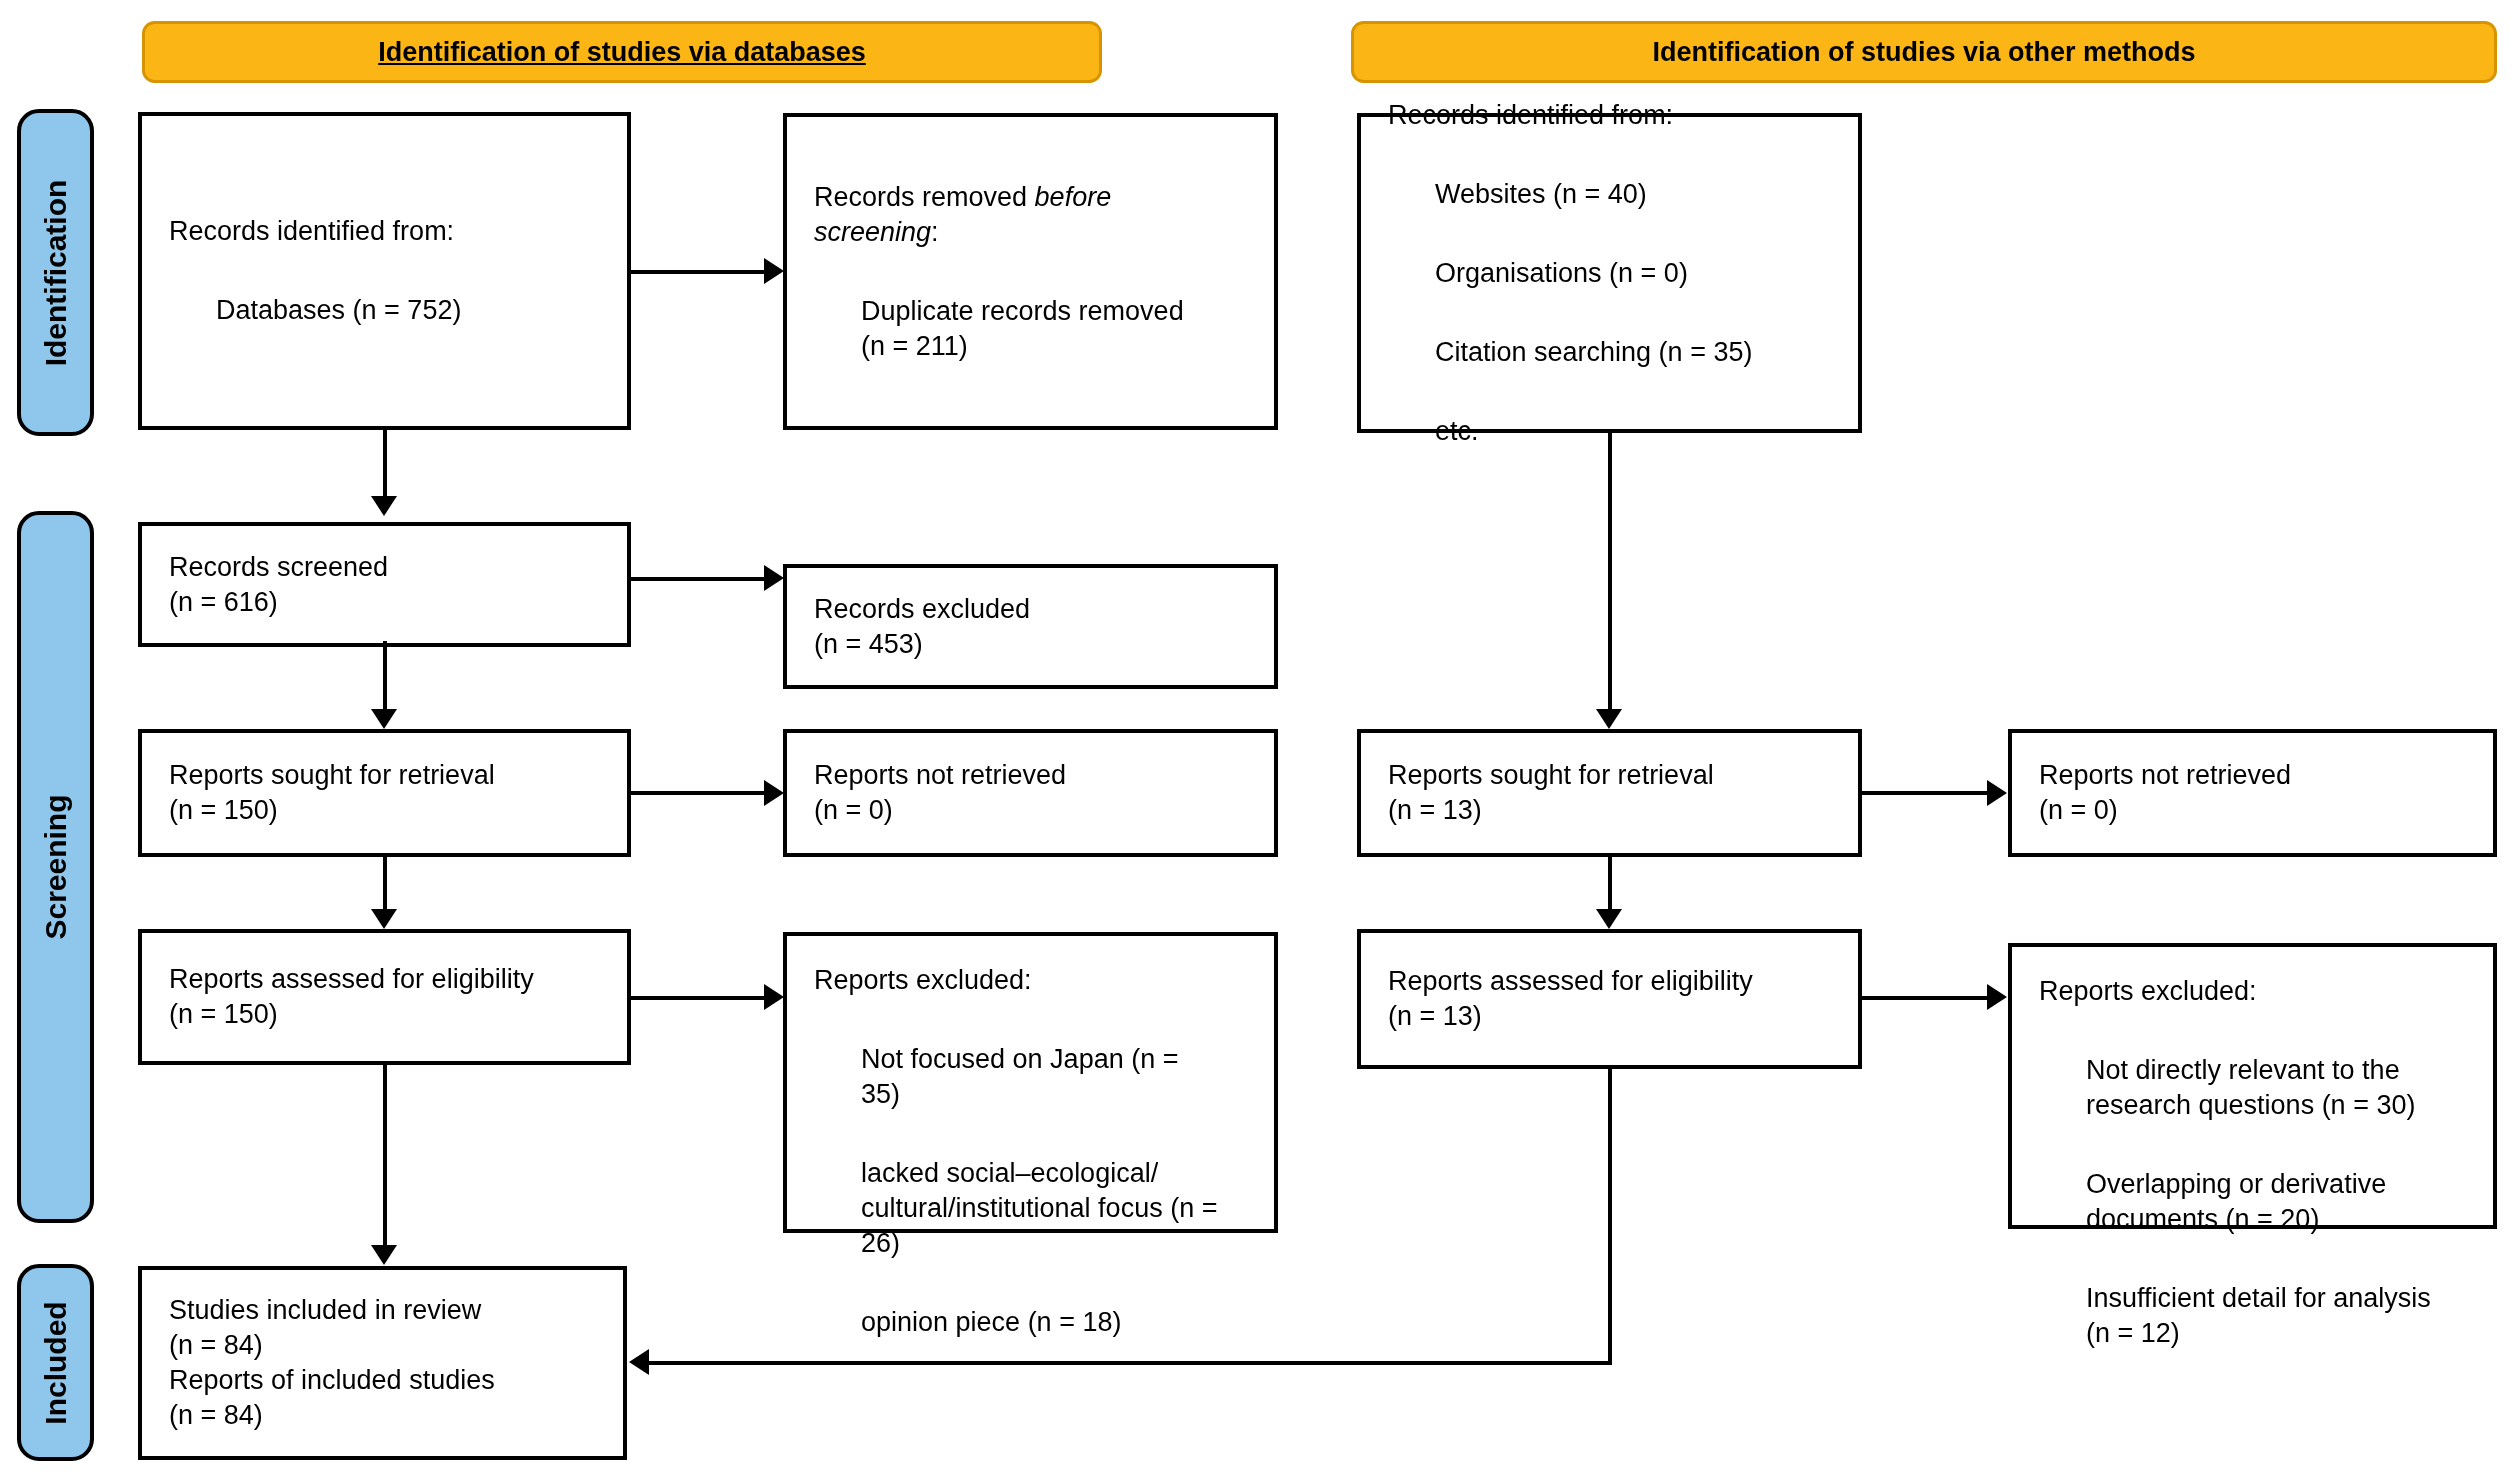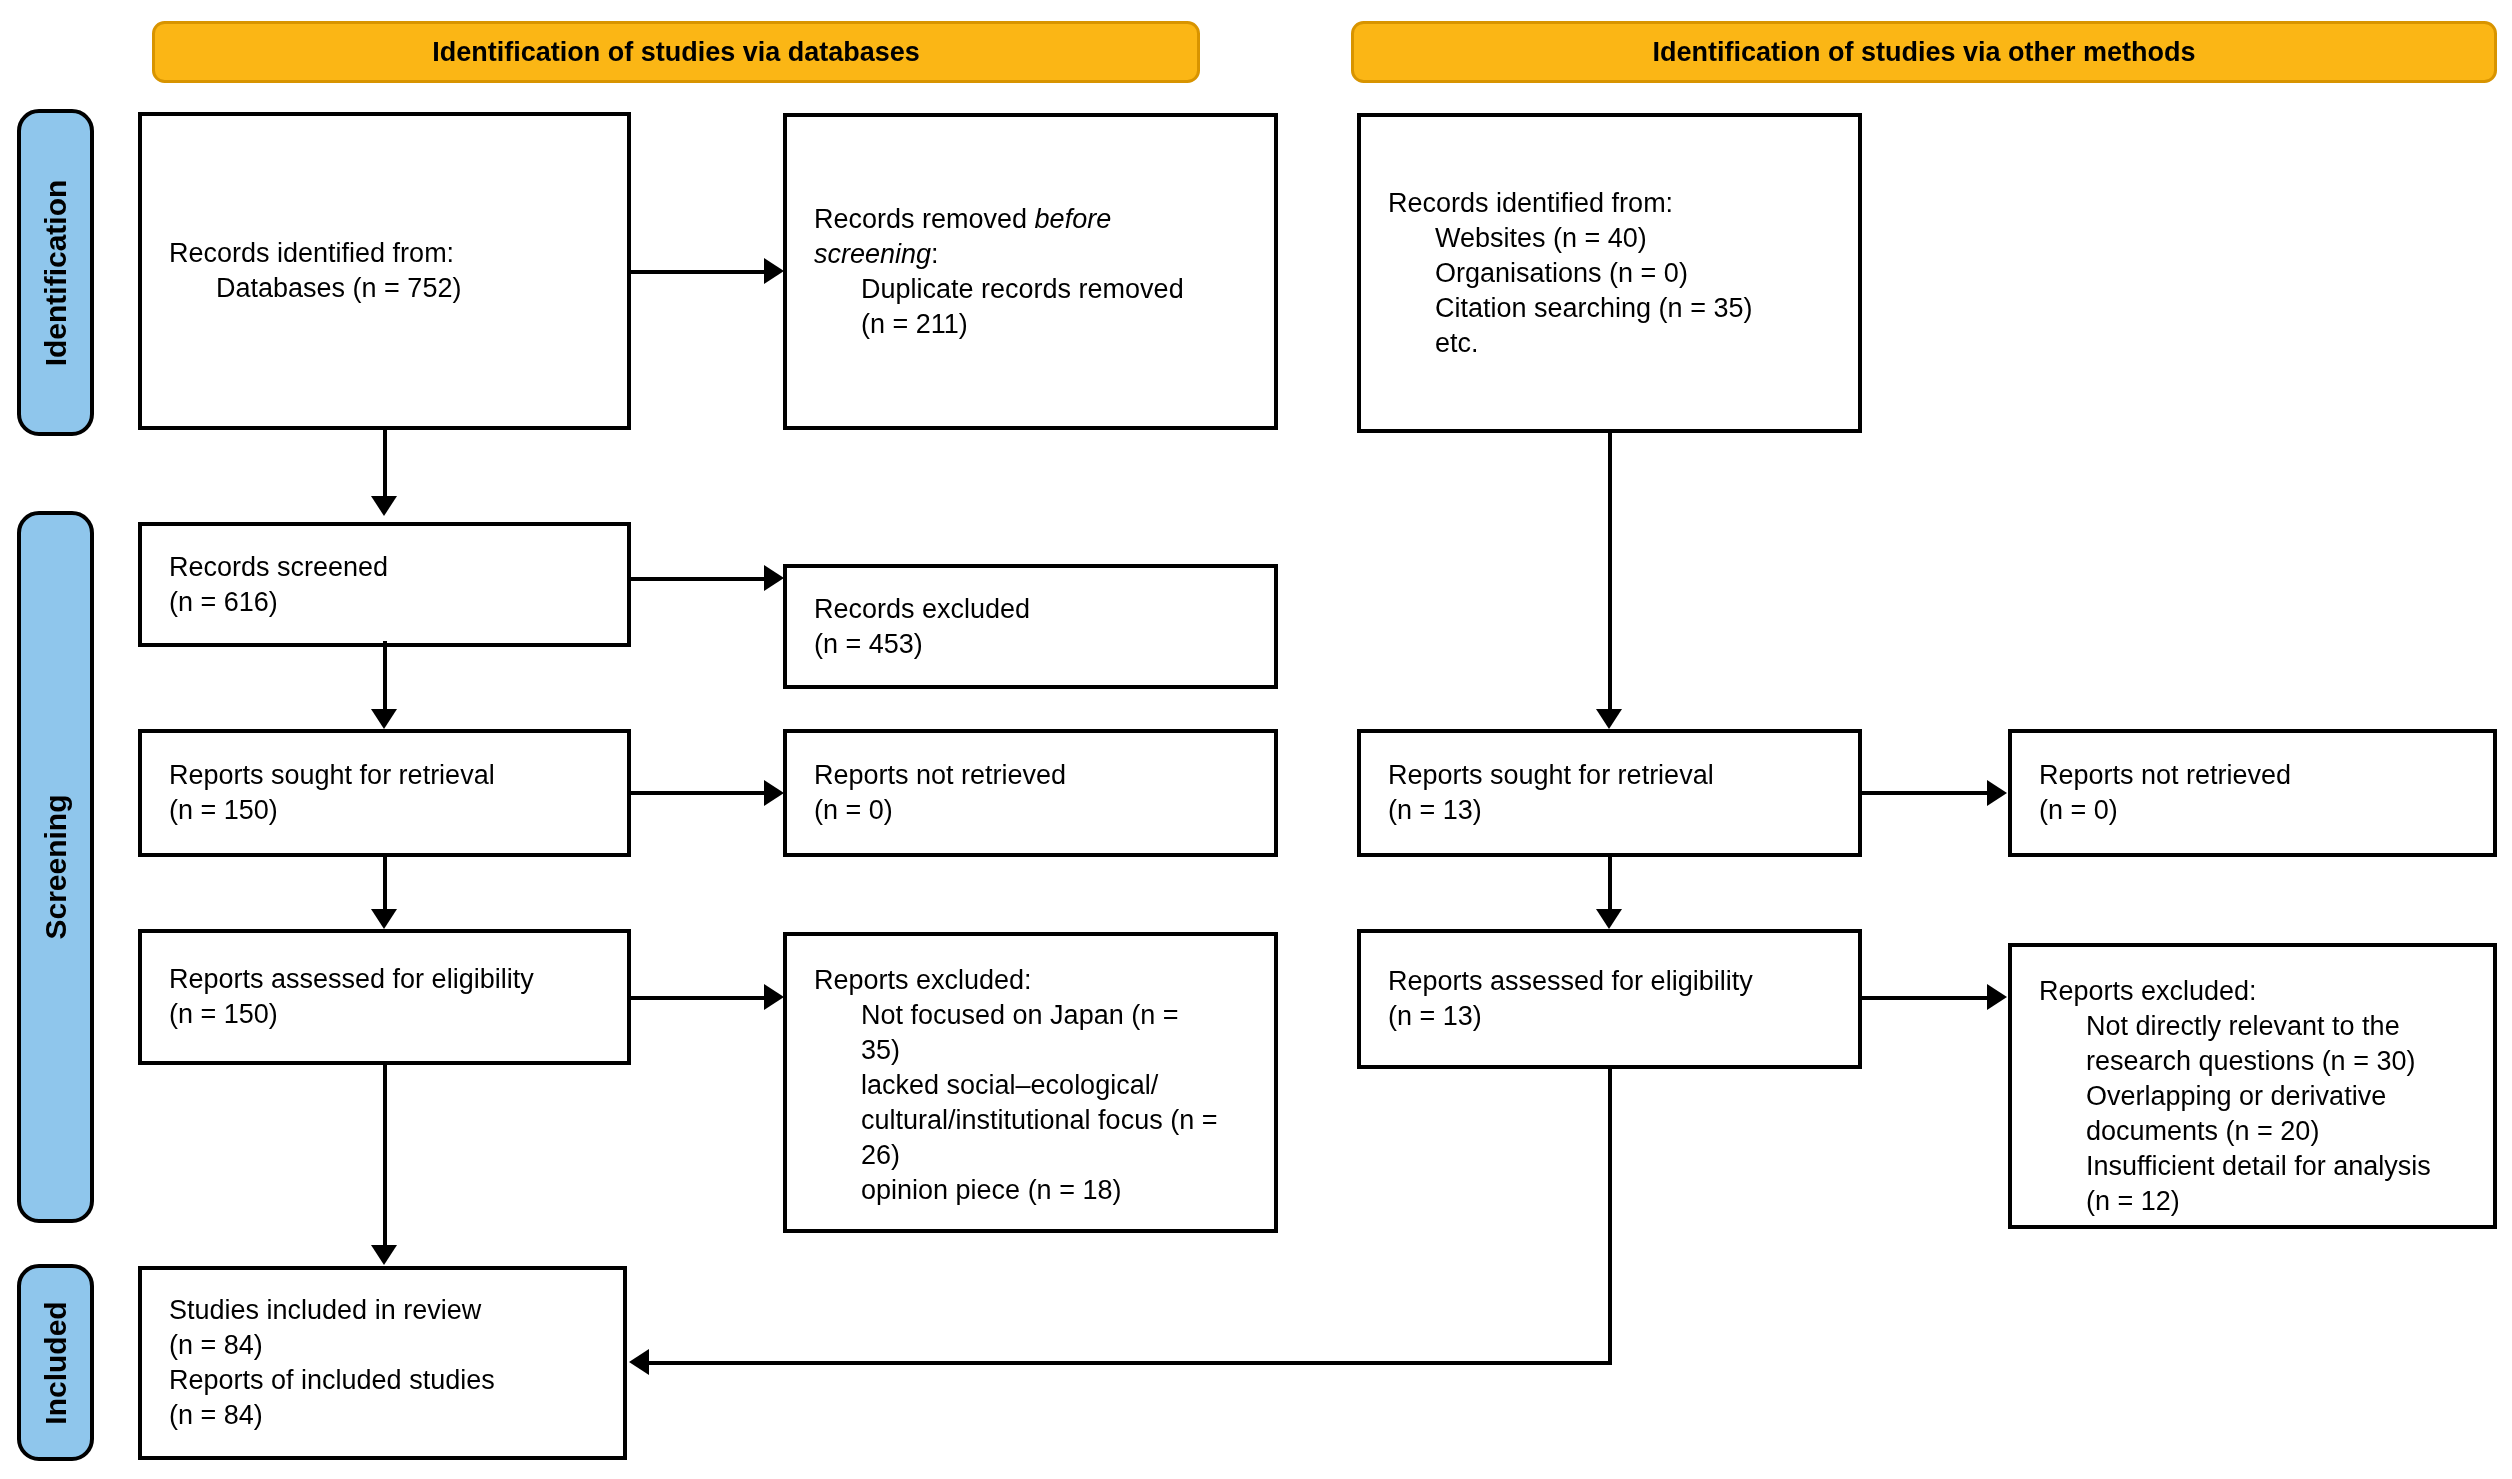--- a/index.html
+++ b/index.html
@@ -21,40 +21,40 @@
   .stagebar span{
     transform:rotate(-90deg);white-space:nowrap;font-weight:bold;font-size:30px;
   }
   .box{
     position:absolute;box-sizing:border-box;border:4px solid #000;background:#fff;
     display:flex;flex-direction:column;justify-content:center;
     padding:9.5px 16px 9.5px 27px;font-size:27px;line-height:35px;
   }
   .box.top{justify-content:flex-start;padding-top:27px;}
   .line{white-space:pre-line;}
-  .ind{padding-left:47px;}
+  .ind{padding-left:47px;margin-top:44px;}
   .line em{font-style:italic;}
   .hline{position:absolute;height:4px;background:#000;}
   .vline{position:absolute;width:4px;background:#000;}
   .tri-r{position:absolute;width:0;height:0;
     border-top:13.4px solid transparent;border-bottom:13.4px solid transparent;
     border-left:20.5px solid #000;}
   .tri-l{position:absolute;width:0;height:0;
     border-top:13.4px solid transparent;border-bottom:13.4px solid transparent;
     border-right:20.5px solid #000;}
   .tri-d{position:absolute;width:0;height:0;
     border-left:13.4px solid transparent;border-right:13.4px solid transparent;
     border-top:20.5px solid #000;}
 </style>
 </head>
 <body>
 
 <div id="stage">
 
-  <div class="banner" style="left:152px;top:21px;width:1048px;">
+  <div class="banner" style="left:142px;top:21px;width:960px;text-decoration:underline;">
     <span>Identification of studies via databases</span>
   </div>
   <div class="banner" style="left:1351px;top:21px;width:1146px;">
     <span>Identification of studies via other methods</span>
   </div>
 
   <div class="stagebar" style="top:109px;height:327px;">
     <span>Identification</span>
   </div>
   <div class="stagebar" style="top:511px;height:712px;">

